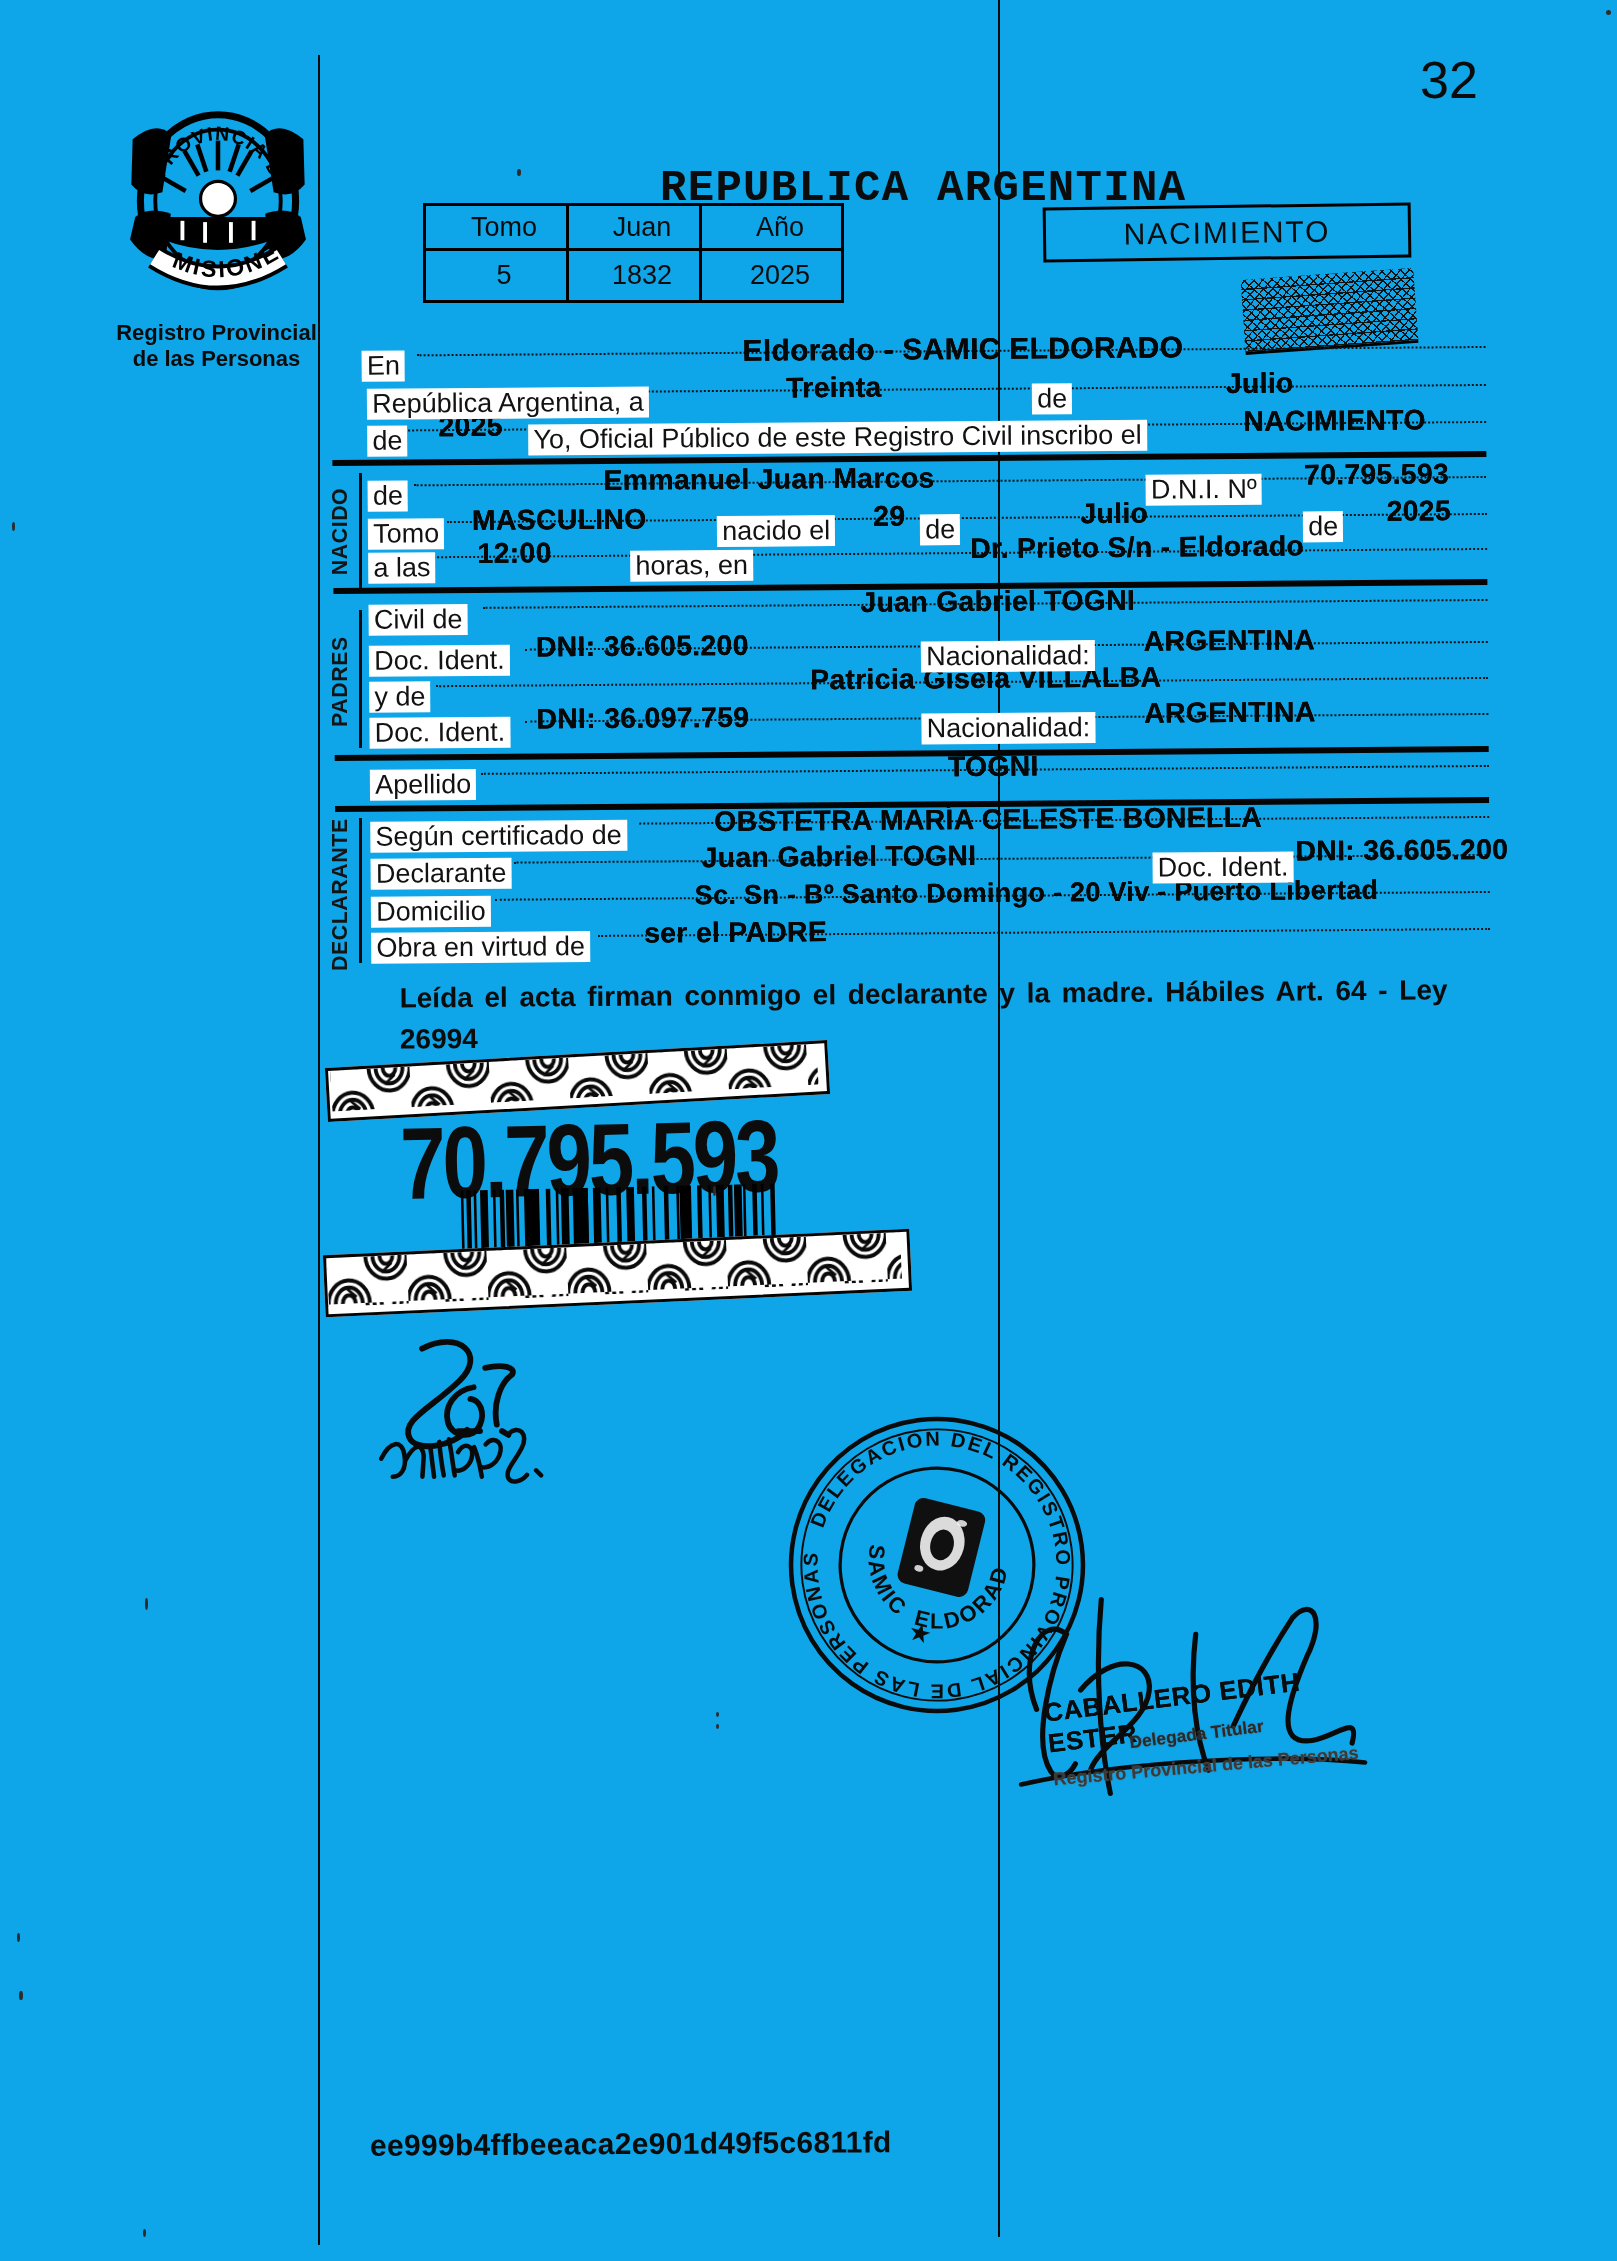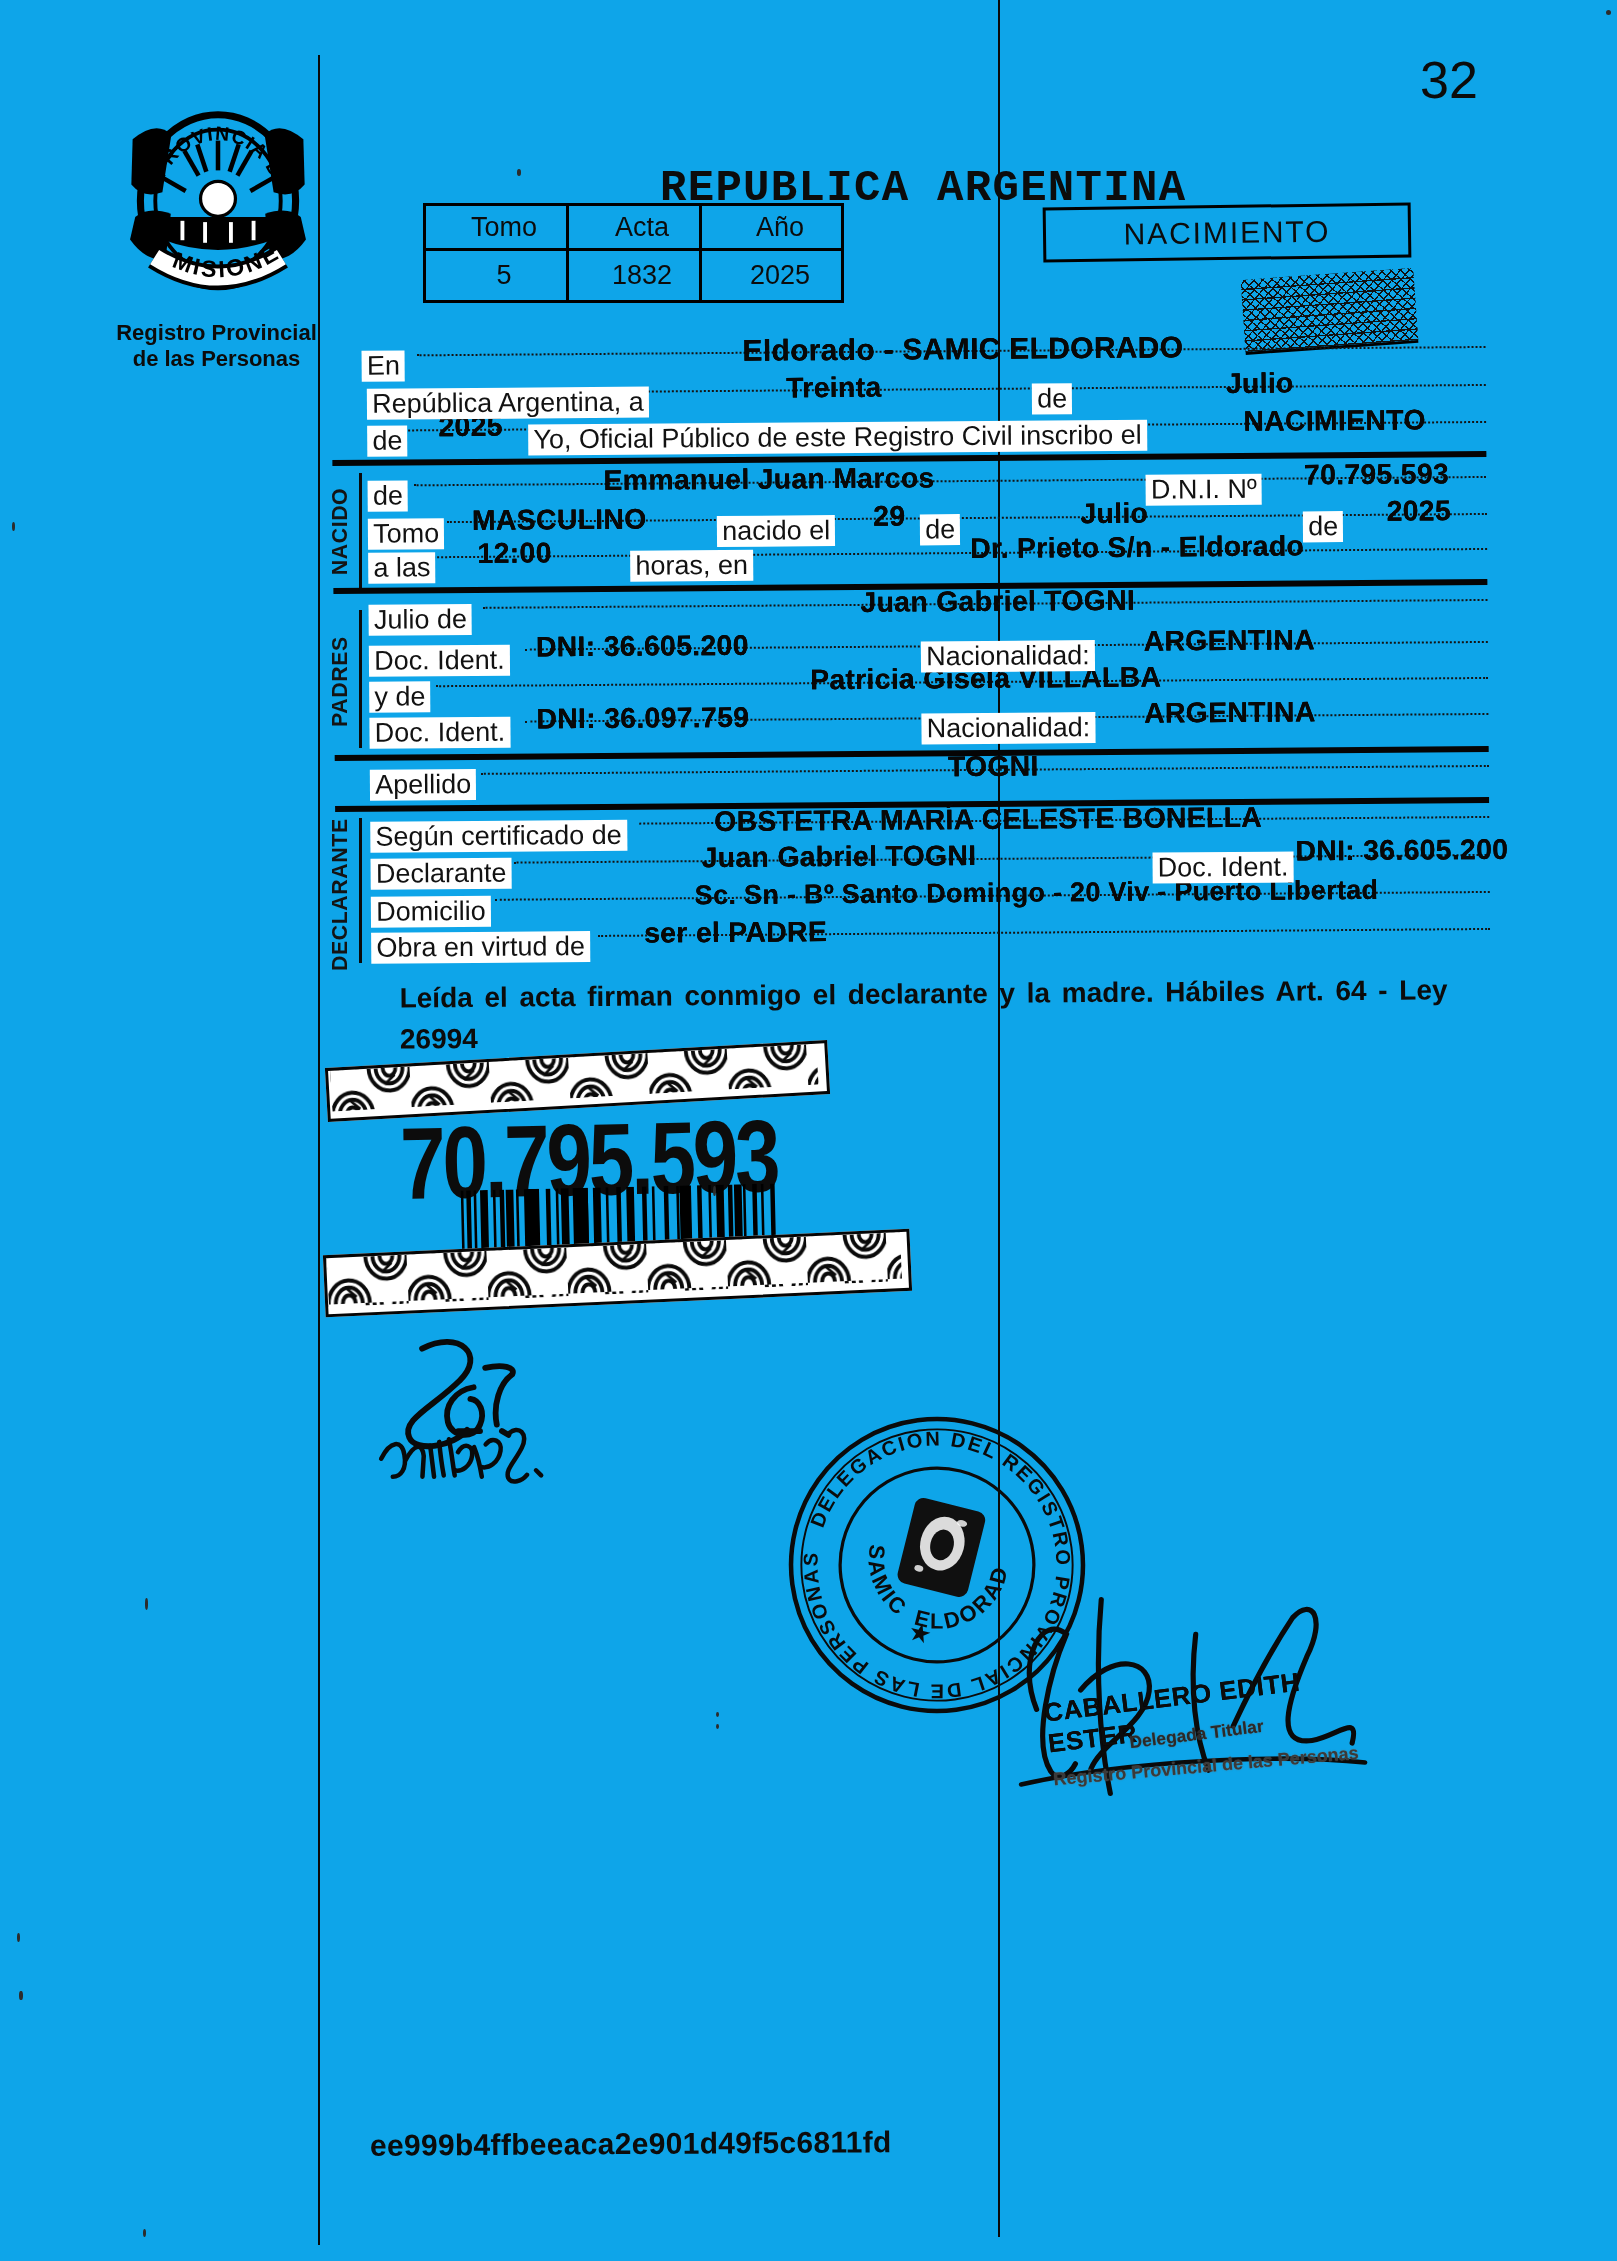--- a/index.html
+++ b/index.html
@@ -89,21 +89,21 @@
     <div>de las Personas</div>
   </div>
 
   <div class="vrule" style="left:318px;top:55px;height:2190px;"></div>
   <div class="vrule" style="left:998px;top:0;height:2237px;"></div>
 
   <div class="abs" style="left:660px;top:163px;font-size:44px;font-weight:700;letter-spacing:1.3px;font-family:'Liberation Mono',monospace;">REPUBLICA ARGENTINA</div>
 
   <div class="abs" style="left:423px;top:203px;width:415px;height:94px;display:grid;grid-template-columns:143px 133px 140px;grid-template-rows:45px 49px;border:3.2px solid #000;">
     <div class="cellhead" style="border-right:3.2px solid #000;border-bottom:3.2px solid #000;">Tomo</div>
-    <div class="cellhead" style="border-right:3.2px solid #000;border-bottom:3.2px solid #000;">Acta</div>
+    <div class="cellhead" style="border-right:3.2px solid #000;border-bottom:3.2px solid #000;">Juan</div>
     <div class="cellhead" style="border-bottom:3.2px solid #000;">Año</div>
     <div class="cellval" style="border-right:3.2px solid #000;">5</div>
     <div class="cellval" style="border-right:3.2px solid #000;">1832</div>
     <div class="cellval">2025</div>
   </div>
 
   <div class="abs" style="left:1043px;top:205px;width:362px;height:49px;border:3.9px solid #000;display:flex;align-items:center;justify-content:center;font-size:30px;letter-spacing:1.9px;transform:rotate(-0.8deg);">NACIMIENTO</div>
 
   <div class="guilloche" style="left:1243px;top:274px;width:173px;height:72px;transform:rotate(-4deg);"></div>
 
@@ -149,21 +149,21 @@
     <span class="lbl" style="left:1302px;top:519px;">de</span>
     <span class="val" style="left:1363px;top:503px;width:110px;">2025</span>
 
     <span class="lbl" style="left:367px;top:553px;">a las</span>
     <div class="dots" style="left:428px;top:554px;width:1058px;"></div>
     <span class="val" style="left:452px;top:538px;width:123px;">12:00</span>
     <span class="lbl" style="left:629px;top:553px;">horas, en</span>
     <span class="val" style="left:969px;top:537px;width:327px;">Dr. Prieto S/n - Eldorado</span>
     <div class="hrule" style="left:332px;top:588px;width:1154px;"></div>
 
-    <span class="lbl" style="left:367px;top:605px;">Julio de</span>
+    <span class="lbl" style="left:367px;top:605px;">Civil de</span>
     <div class="dots" style="left:481px;top:605px;width:1005px;"></div>
     <span class="val" style="left:859px;top:590px;width:267px;">Juan Gabriel TOGNI</span>
 
     <span class="lbl" style="left:367px;top:646px;">Doc. Ident.</span>
     <div class="dots" style="left:523px;top:647px;width:963px;"></div>
     <span class="val" style="left:534px;top:632px;width:213px;text-align:left;">DNI: 36.605.200</span>
     <span class="lbl" style="left:919px;top:646px;">Nacionalidad:</span>
     <span class="val" style="left:1134px;top:631px;width:187px;">ARGENTINA</span>
 
     <span class="lbl" style="left:367px;top:682px;">y de</span>

